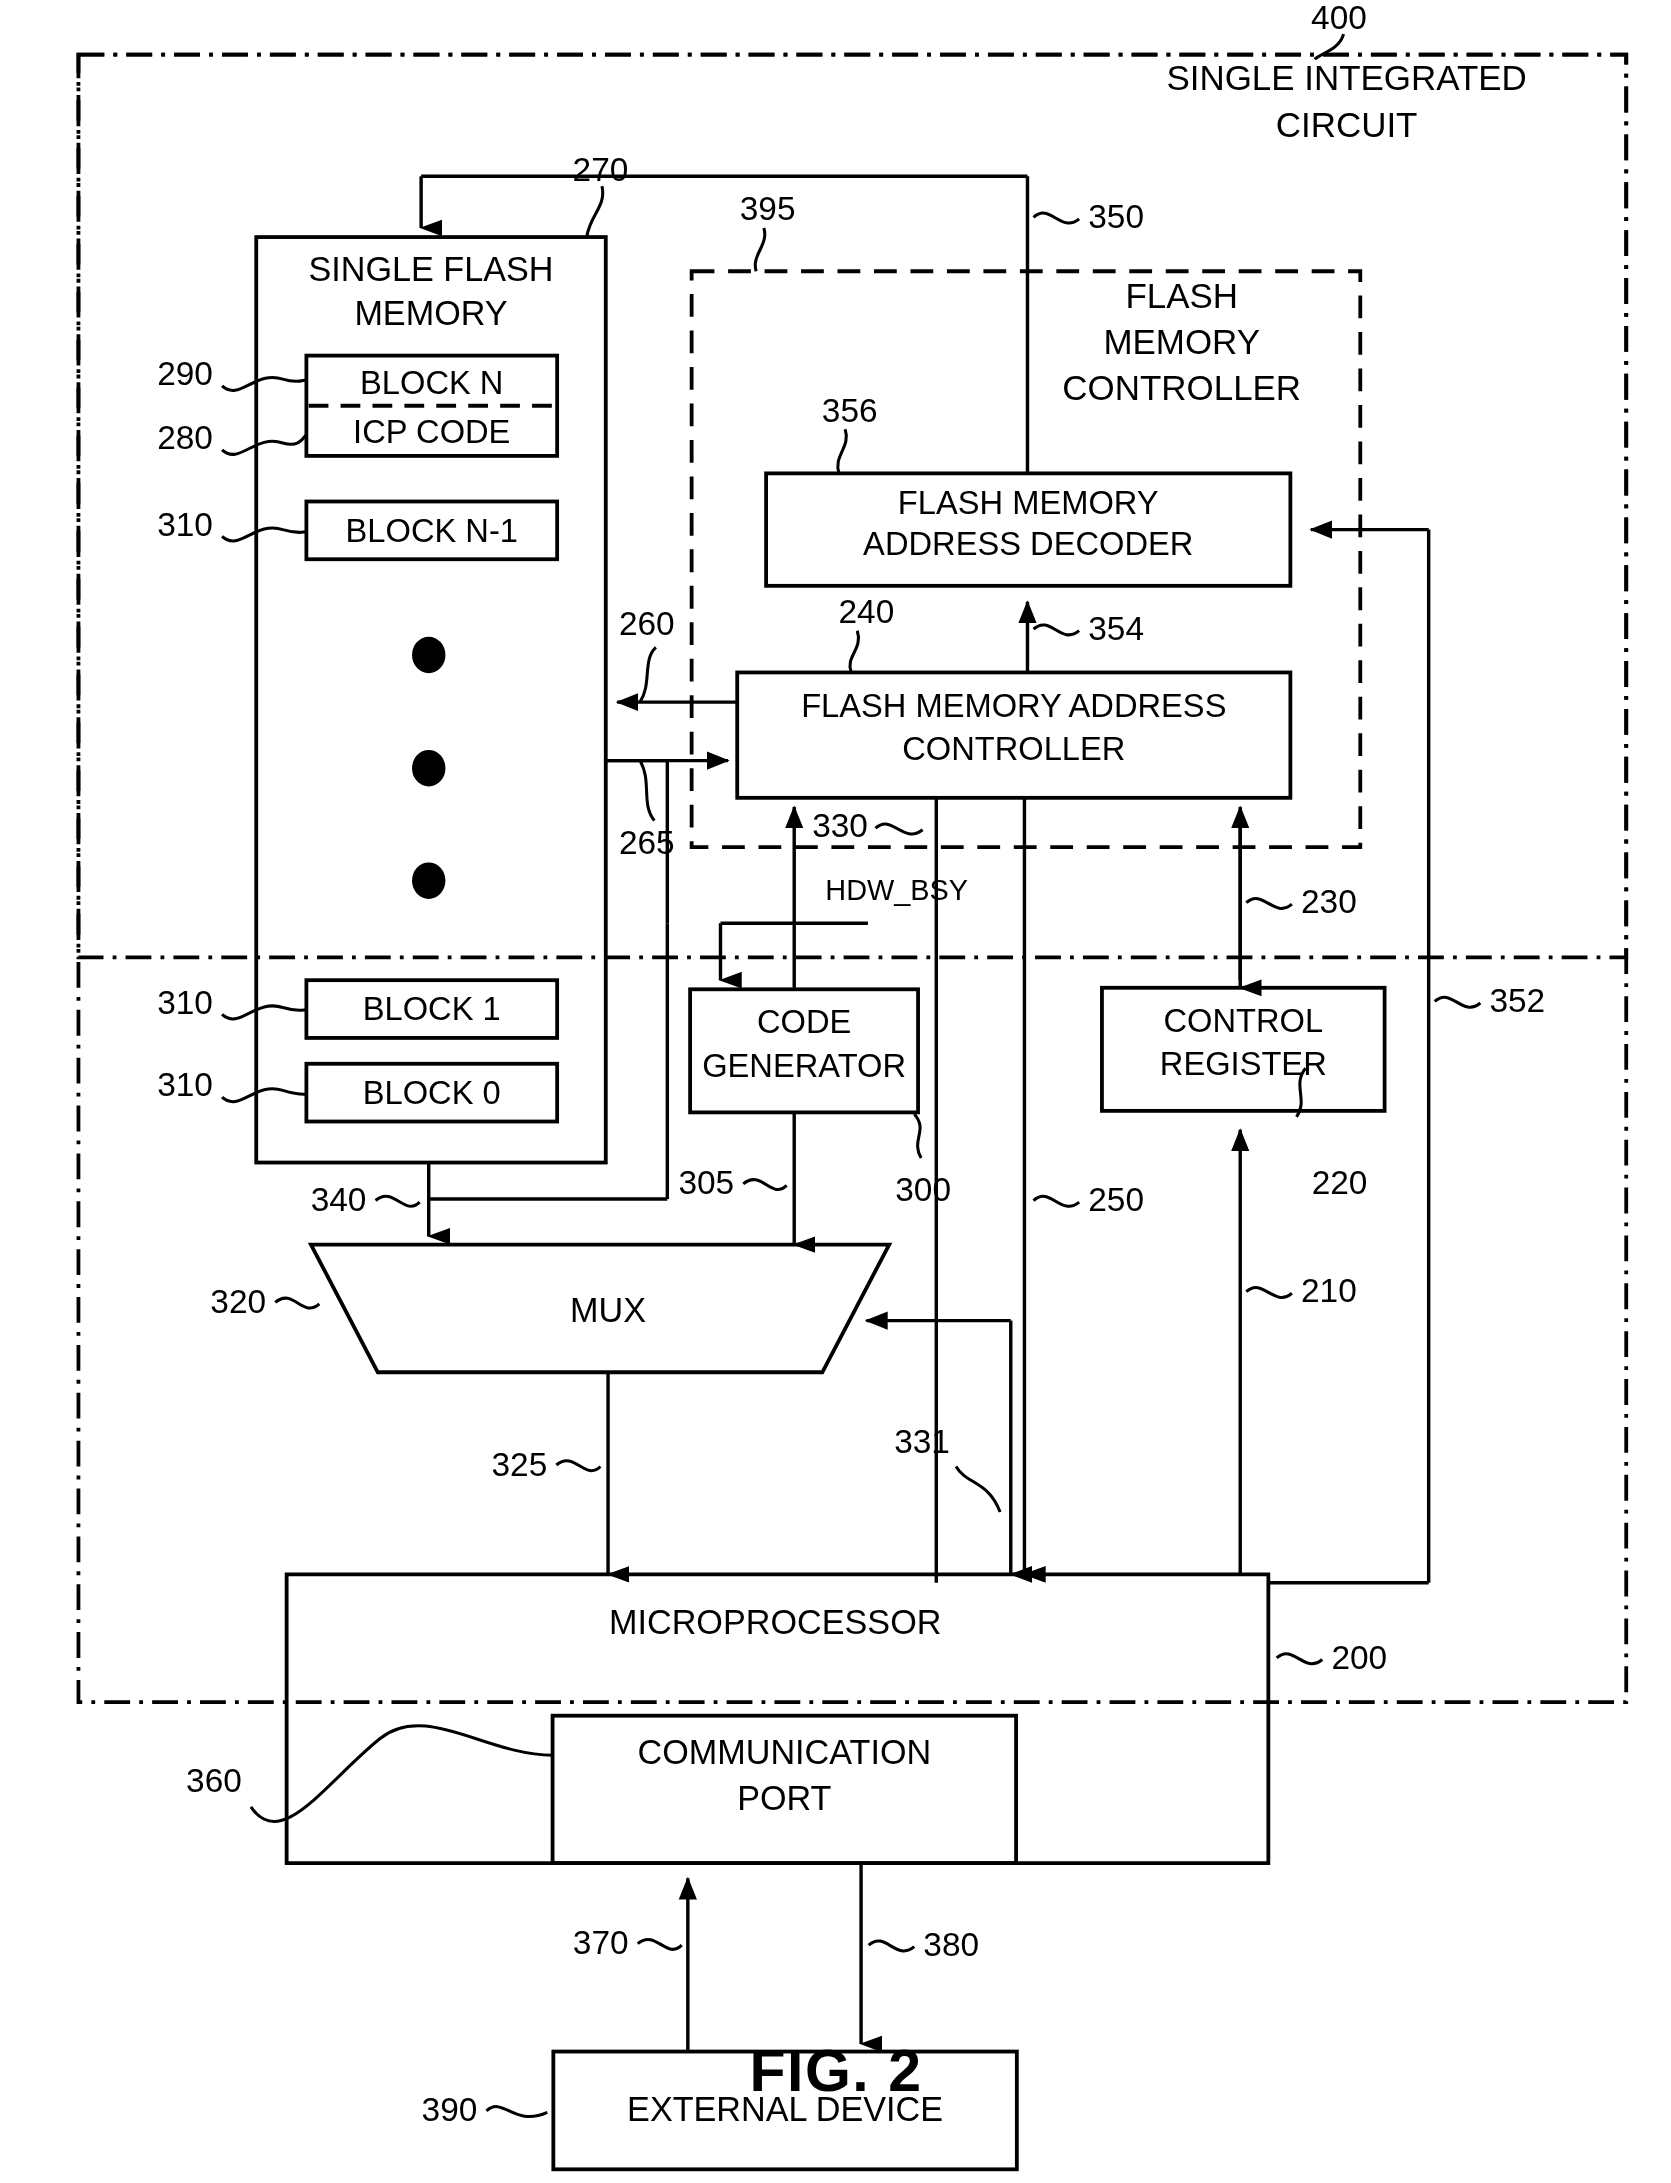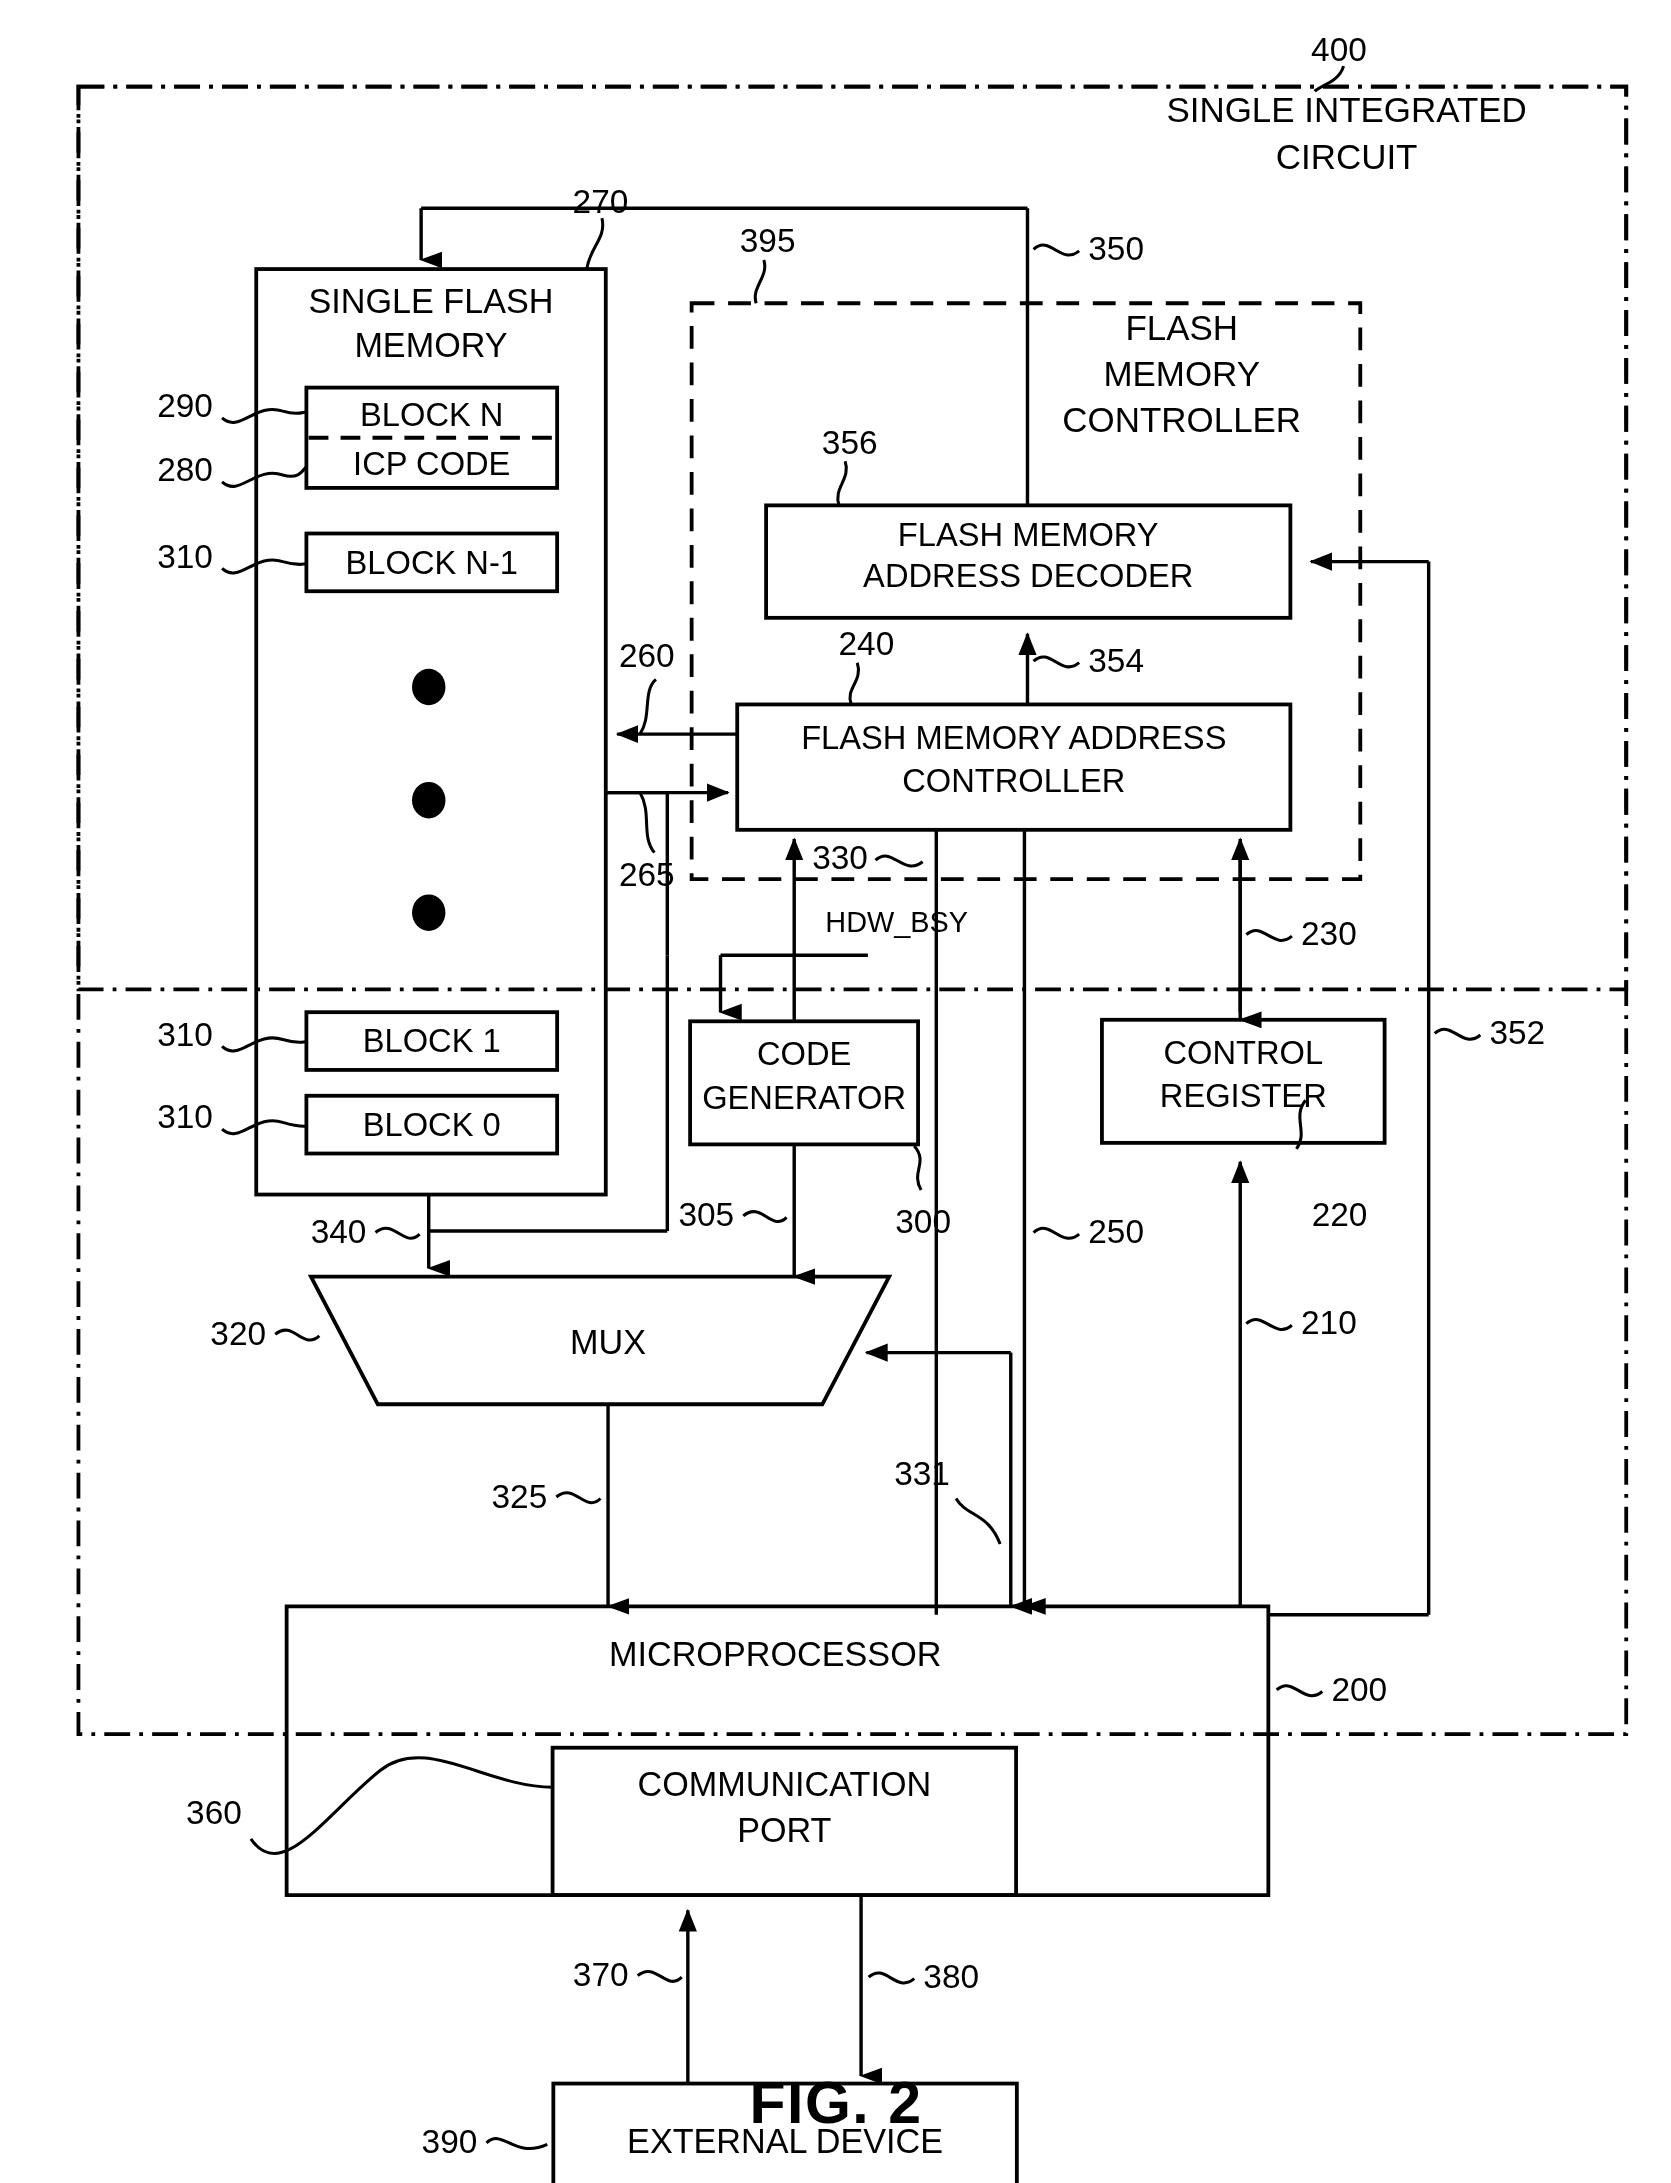--- a/index.html
+++ b/index.html
@@ -11,21 +11,20 @@
     width: 1672px;
     height: 2183px;
     font-family: "Liberation Sans", sans-serif;
     color: #000000;
     overflow: hidden;
   }
   #figure-root {
     position: relative;
     width: 1672px;
     height: 1815px;
-    margin-top: 32px;
   }
   svg#diagram {
     position: absolute;
     top: 0;
     left: 0;
     width: 1672px;
     height: 2183px;
   }
   .blk   { fill: none; stroke: #000; stroke-width: 5; }
   .wire  { fill: none; stroke: #000; stroke-width: 4.5; stroke-linecap: butt; }

